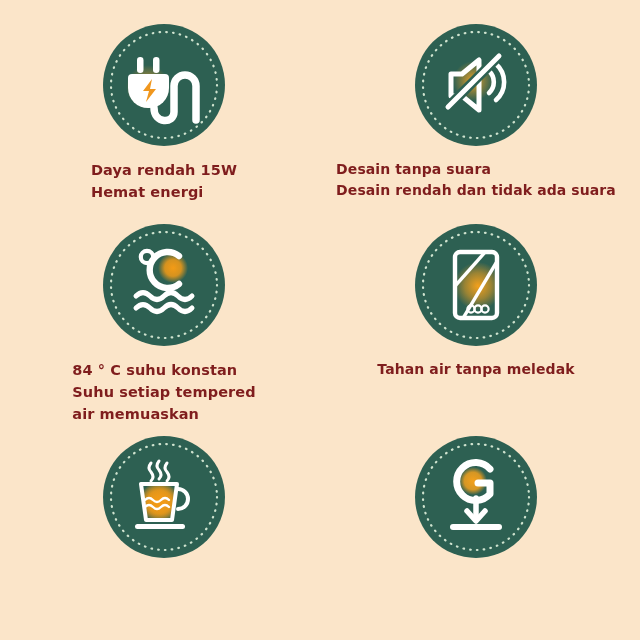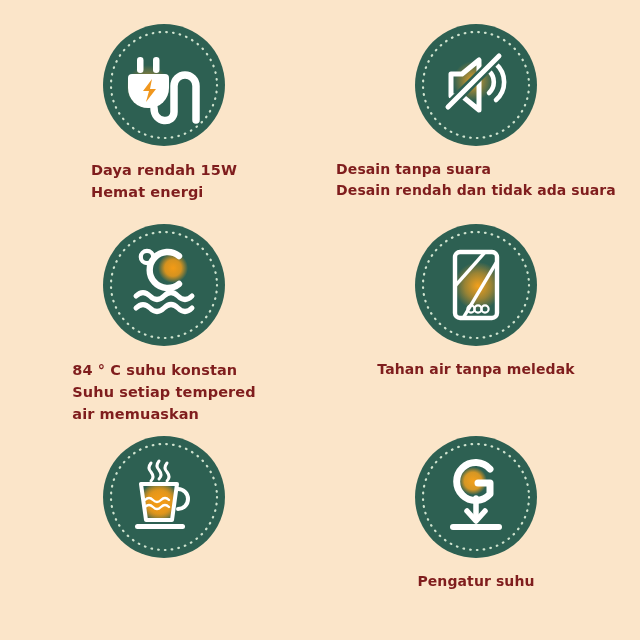--- a/index.html
+++ b/index.html
@@ -256,17 +256,16 @@
 
         <path d="M75 33 a19 19 0 1 0 0 25 v-11 h-12" fill="none" stroke="#ffffff" stroke-width="7" stroke-linecap="round" stroke-linejoin="round"></path>
 
         <line x1="61" y1="62" x2="61" y2="82" stroke="#ffffff" stroke-width="5.5" stroke-linecap="round"></line>
         <path d="M52 75 l9 10 l9 -10" fill="none" stroke="#ffffff" stroke-width="5.5" stroke-linecap="round" stroke-linejoin="round"></path>
 
         <rect x="35" y="88" width="52" height="6" rx="3" fill="#ffffff"></rect>
       </svg>
     </div>
     <div class="caption">
-      <span class="line">Pengatur suhu</span>
     </div>
   </div>
 
 </div>
 
 </body></html>

